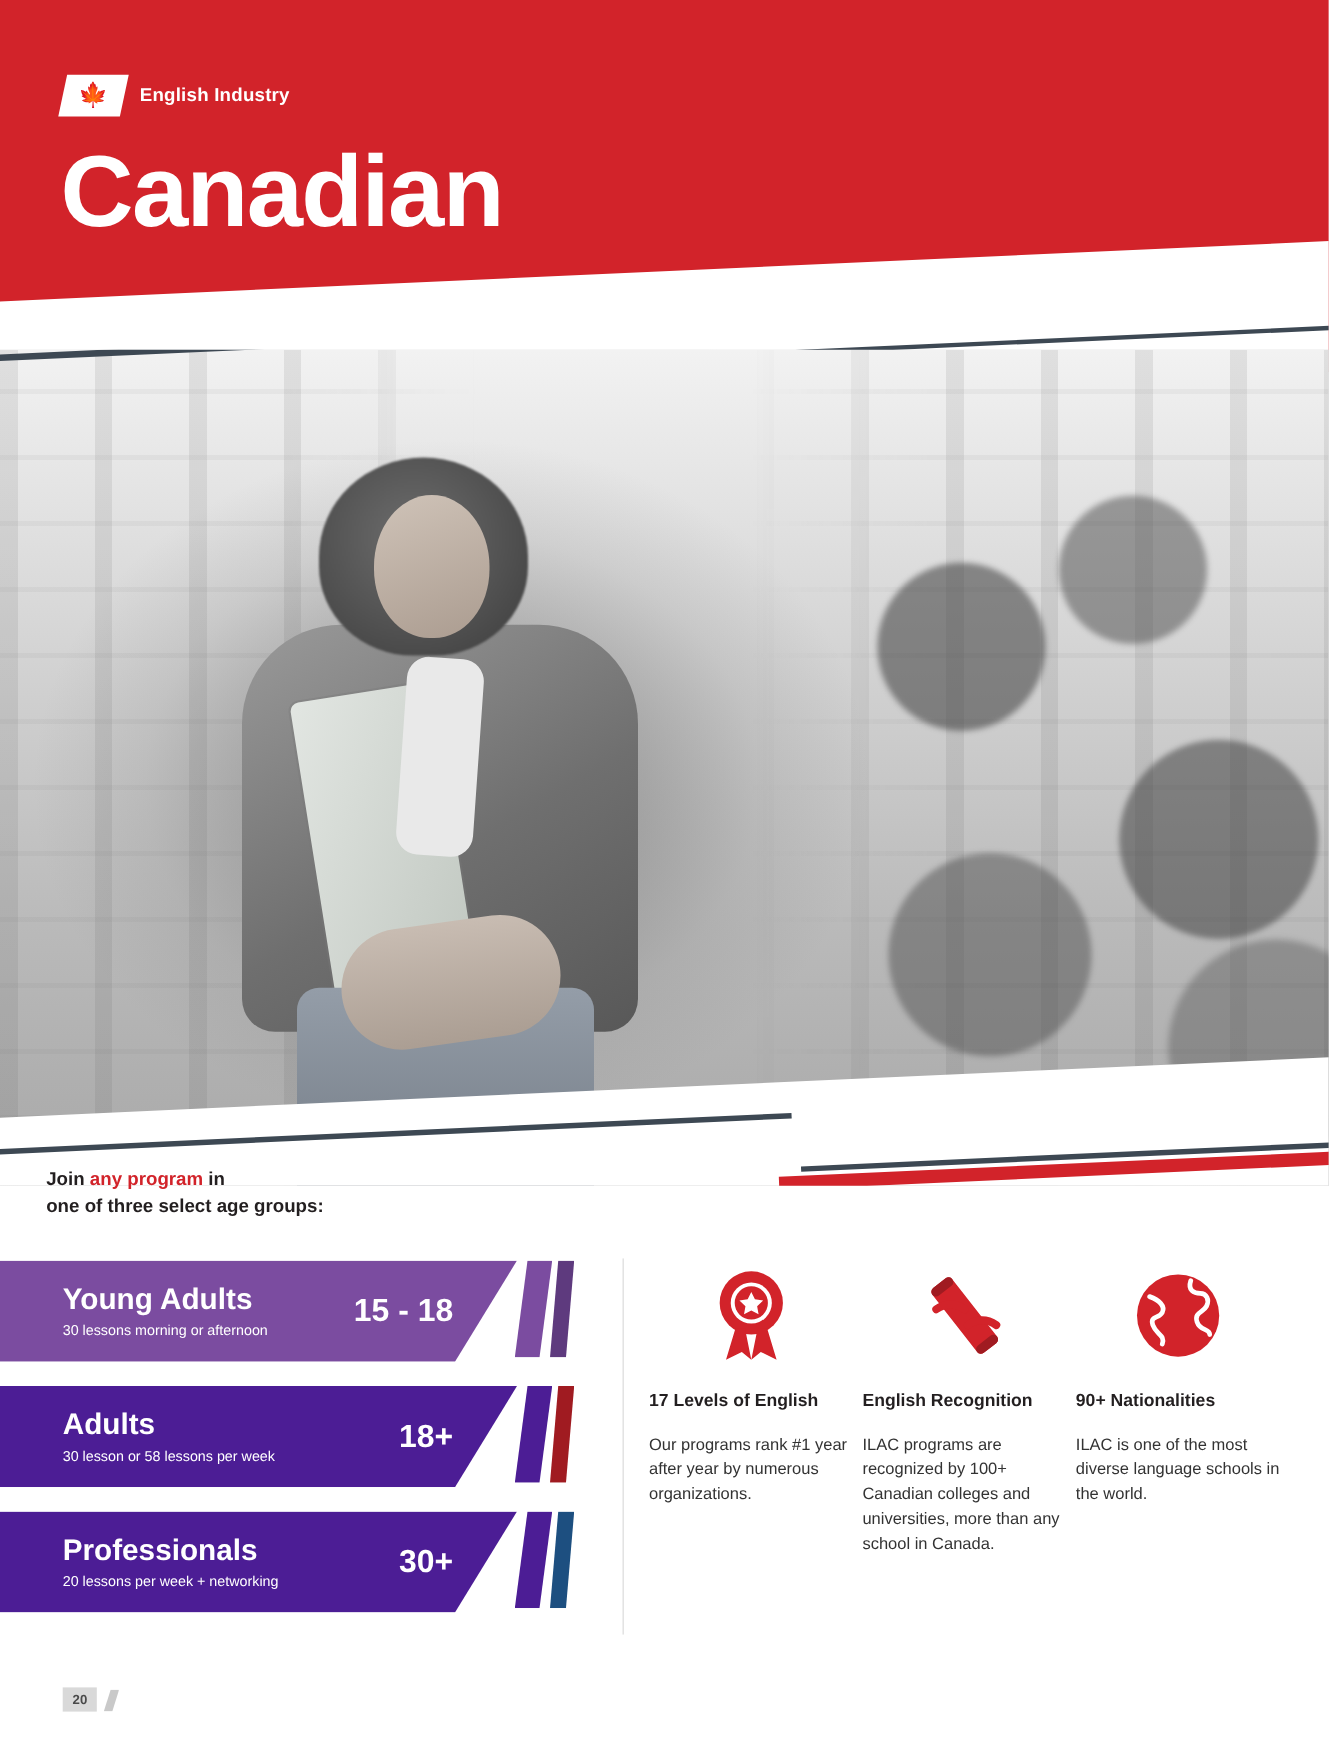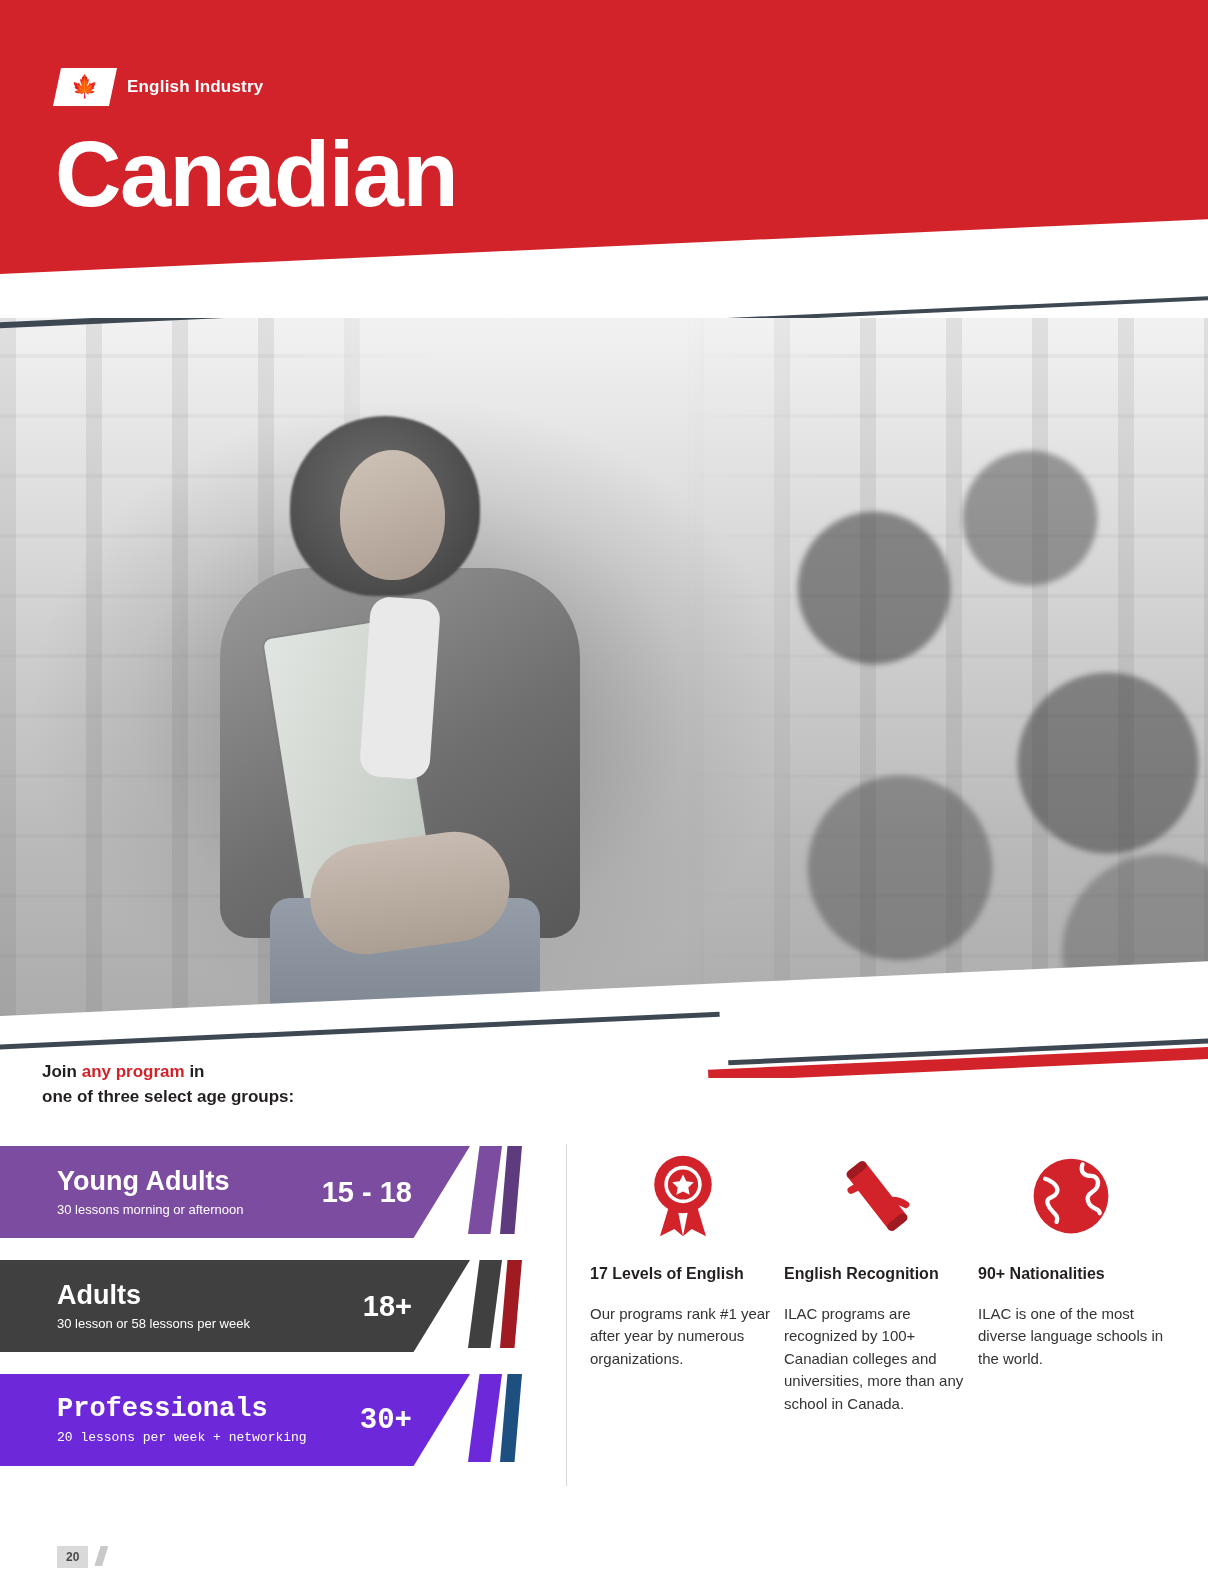--- a/index.html
+++ b/index.html
@@ -304,23 +304,23 @@
   }
   .bar-age {
     font-size: 29px;
     font-weight: bold;
     color: #ffffff;
     padding-right: 58px;
     white-space: nowrap;
   }
   .purple { background: #7b4ca0; }
   .purple-d { background: #5e3a7e; }
-  .red { background: #404040; }
+  .red { background: #4c1d95; }
   .red-d { background: #a01b21; }
-  .blue { background: #6d28d9; font-family: Liberation Mono, monospace; }
+  .blue { background: #4c1d95; }
   .blue-d { background: #1d4f80; }
 
   
   .vdivider {
     position: absolute;
     left: 566px;
     top: 1144px;
     width: 1px;
     height: 342px;
     background: #d8d8d8;
@@ -356,23 +356,23 @@
     font-size: 15px;
     color: #333333;
     line-height: 1.5;
     margin-top: 18px;
   }
 
   
   .footer {
     position: absolute;
     left: 57px;
-    bottom: 16px;
+    bottom: 28px;
     display: flex;
-    align-items: flex-start;
+    align-items: flex-end;
     gap: 6px;
   }
   .page-num {
     background: #d9d9d9;
     color: #4a4a4a;
     font-size: 12px;
     font-weight: bold;
     padding: 4px 9px;
   }
   .footer-slash {

